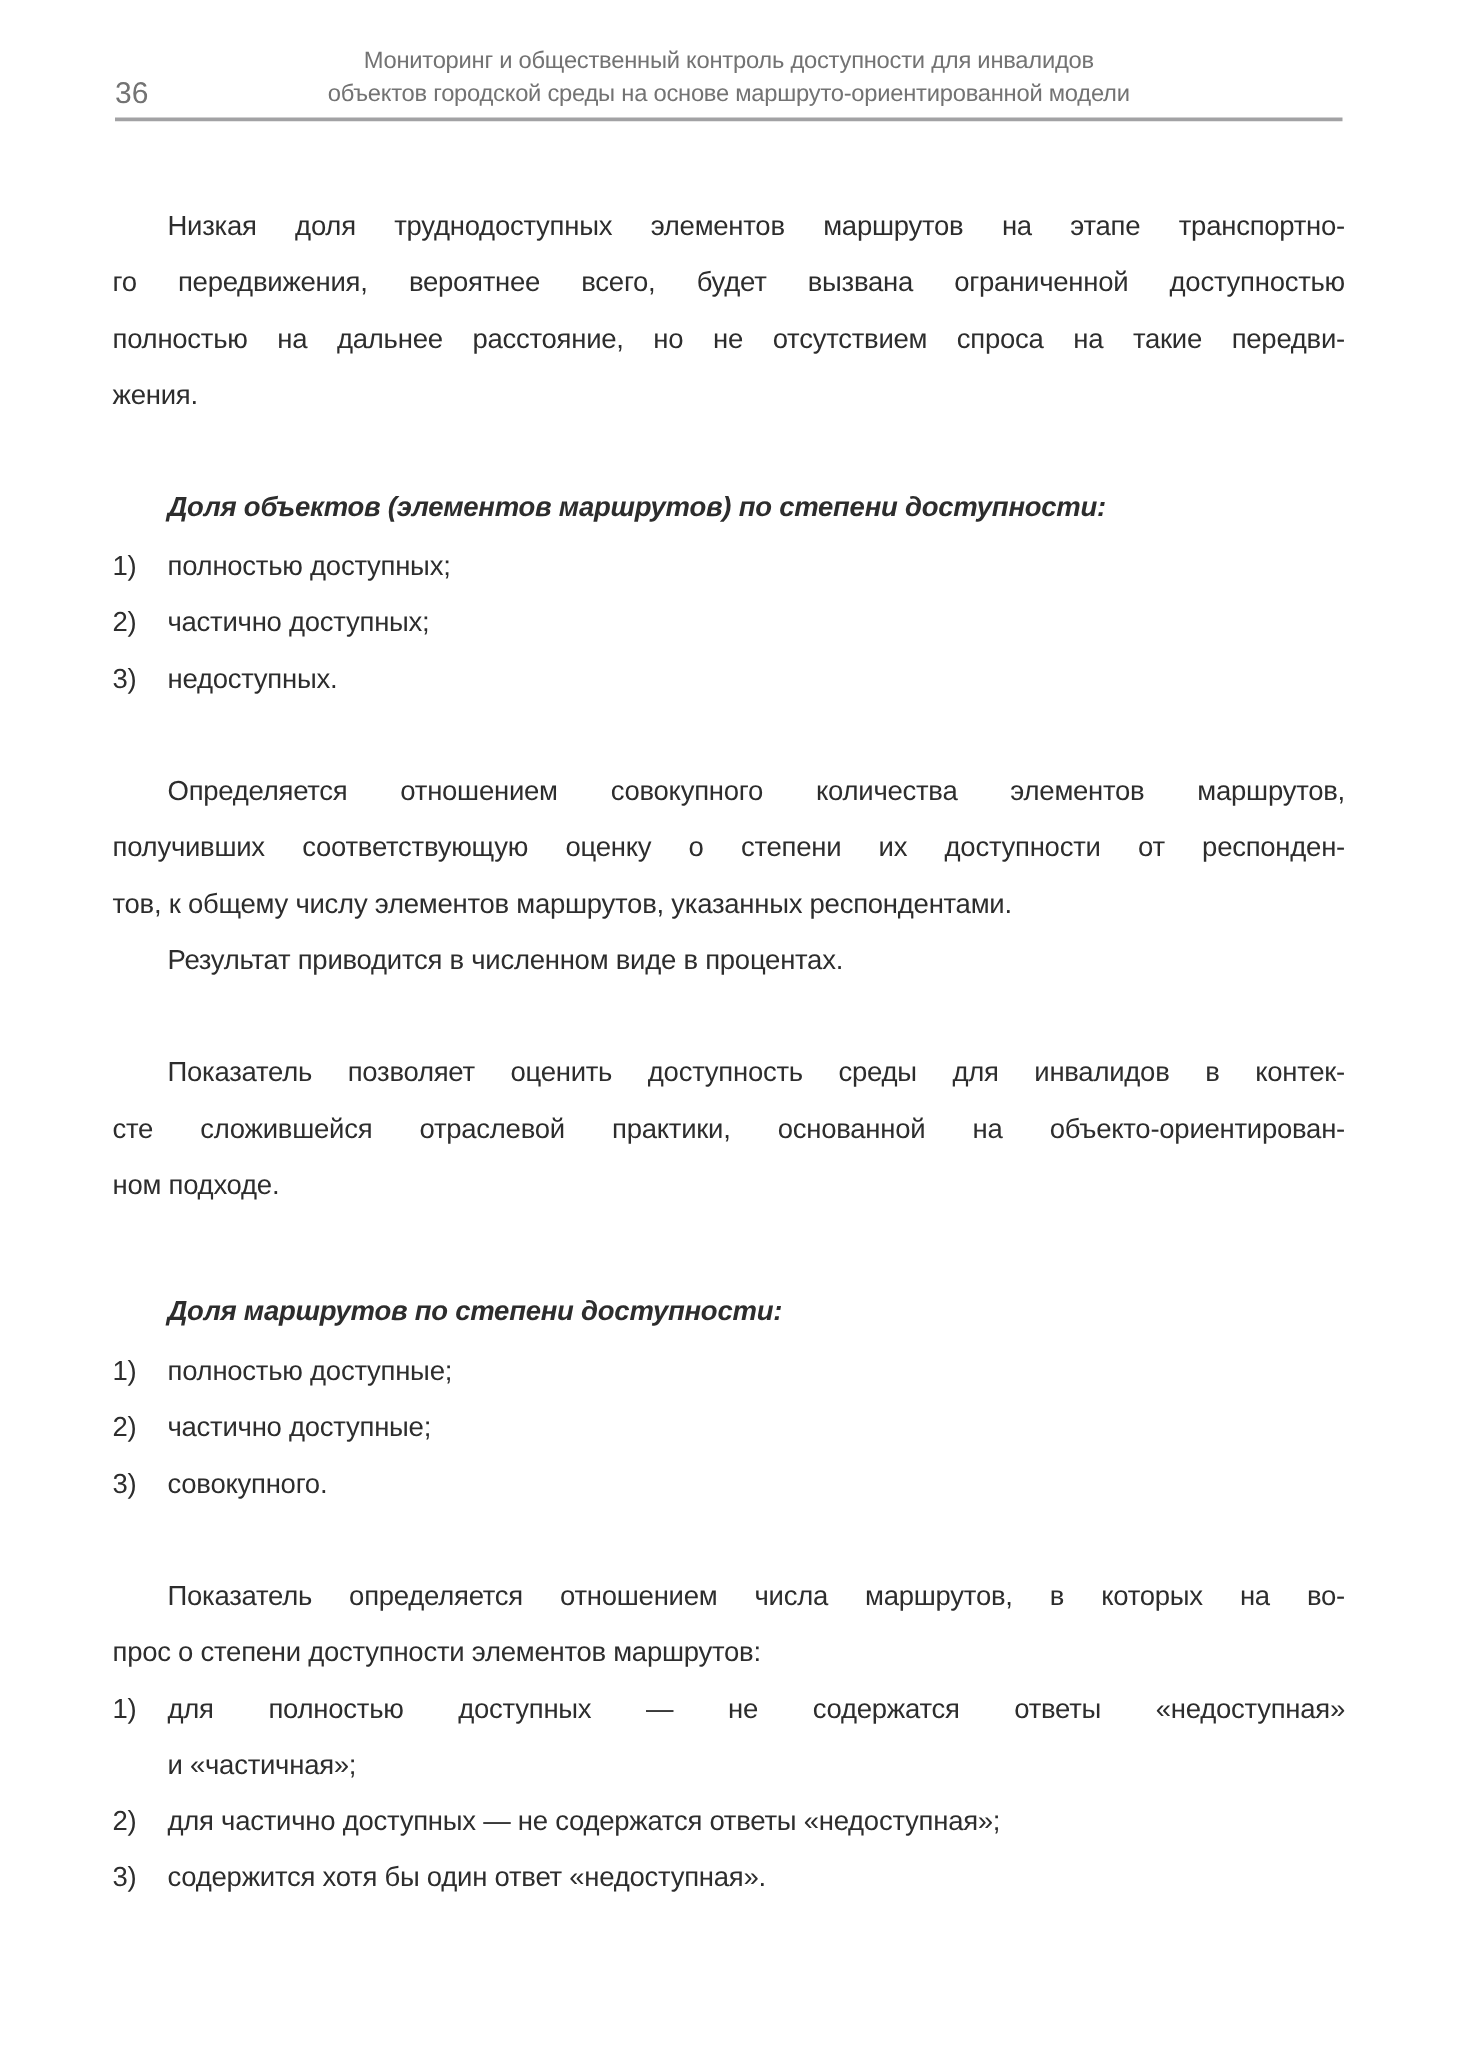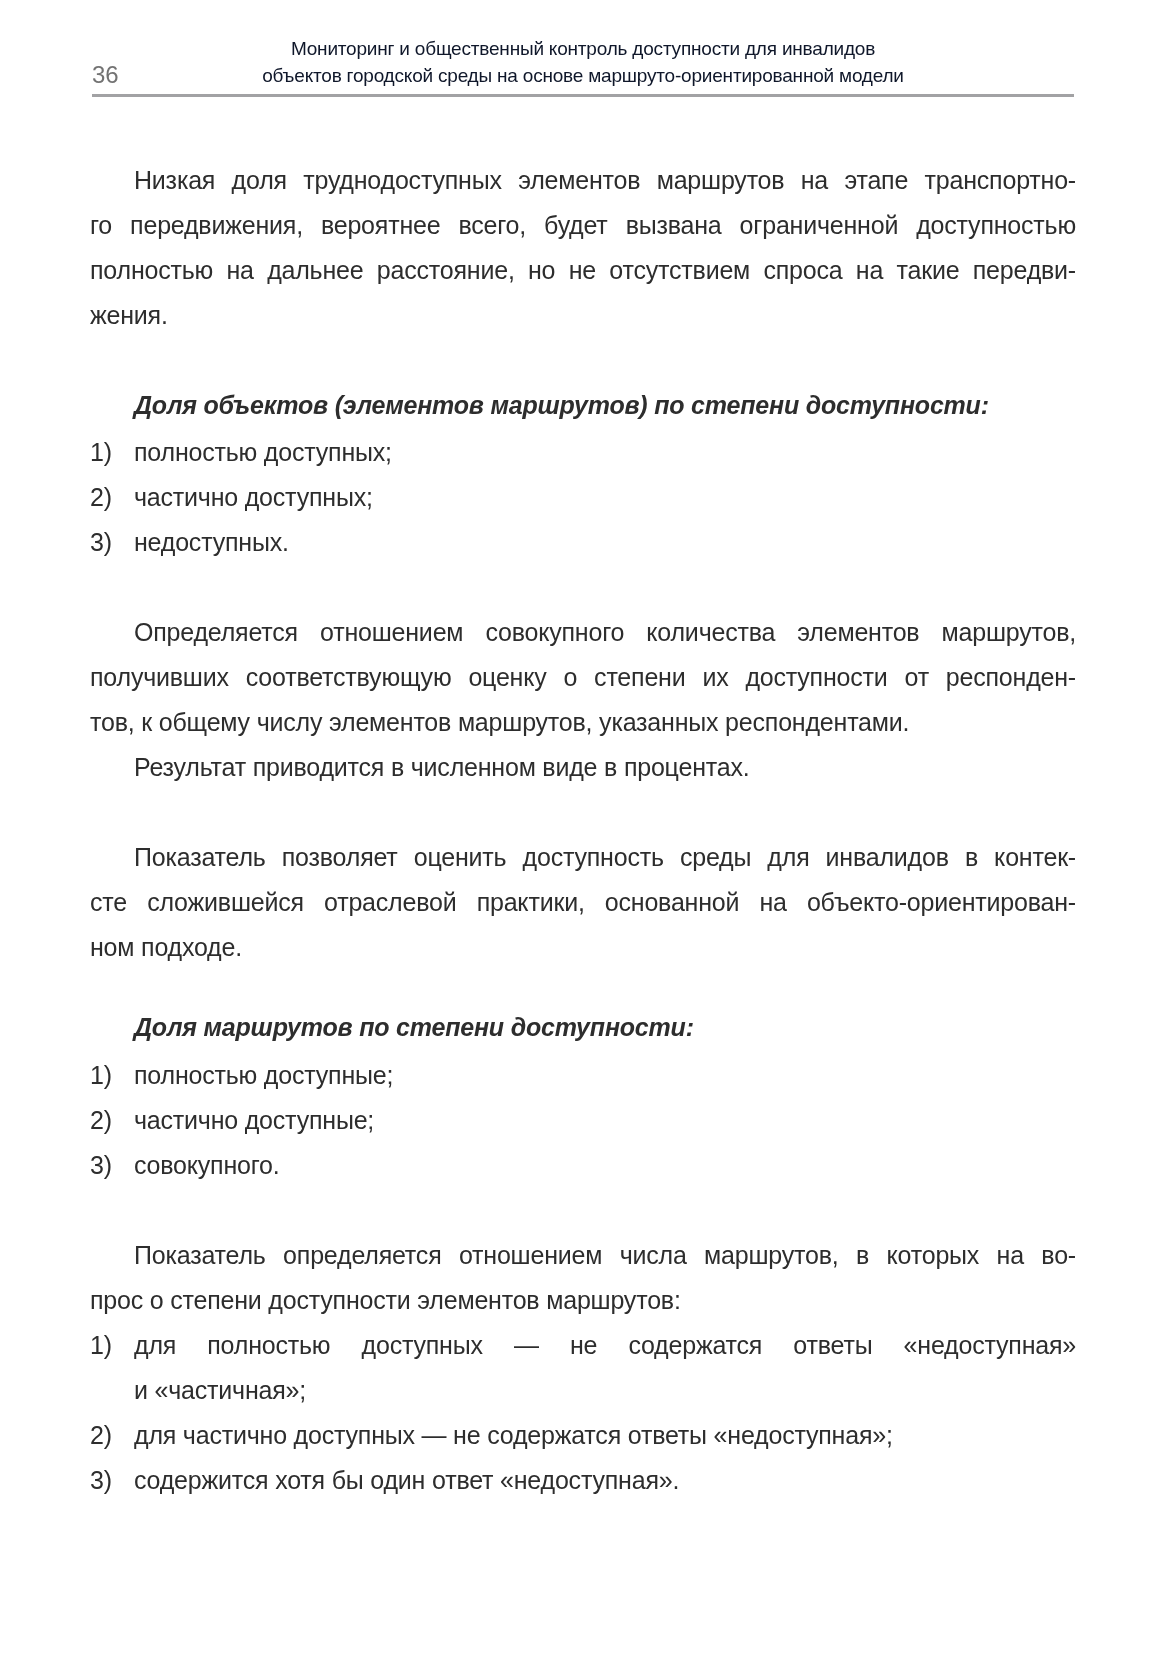--- a/index.html
+++ b/index.html
@@ -29,27 +29,27 @@
     color: #737373;
   }
   .running-head {
     position: absolute;
     left: 0;
     right: 0;
     bottom: 5px;
     text-align: center;
     font-size: 19px;
     line-height: 27px;
-    color: #0f172a;
+    color: #737373;
     letter-spacing: -0.2px;
   }
   
   .content {
     margin: 0 90px;
-    font-size: 25px;
+    font-size: 22px;
     line-height: 45px;
     letter-spacing: -0.2px;
     text-align: justify;
   }
   .par  { margin: 0; }
   .line { text-align: justify; }
   .jline    { text-align-last: justify; }
   .lastline { text-align-last: left; }
   .indent   { text-indent: 44px; }
   .heading {
@@ -62,21 +62,21 @@
   .olist .item { display: flex; }
   .olist .num  { flex: 0 0 44px; width: 44px; text-align: left; text-align-last: left; }
   .olist .itext { flex: 1; }
   
   #p1    { margin-top: 61px; }
   #h1    { margin-top: 45px; }
   #list1 { margin-top: 2px; }
   #p2    { margin-top: 45px; }
   #p3    { margin-top: 0; }
   #p4    { margin-top: 45px; }
-  #h2    { margin-top: 35px; }
+  #h2    { margin-top: 56px; }
   #list2 { margin-top: 3px; }
   #p5    { margin-top: 45px; }
   #list3 { margin-top: 0; }
 </style>
 </head>
 <body>
 
 <div class="page">
 
   <div class="header">

